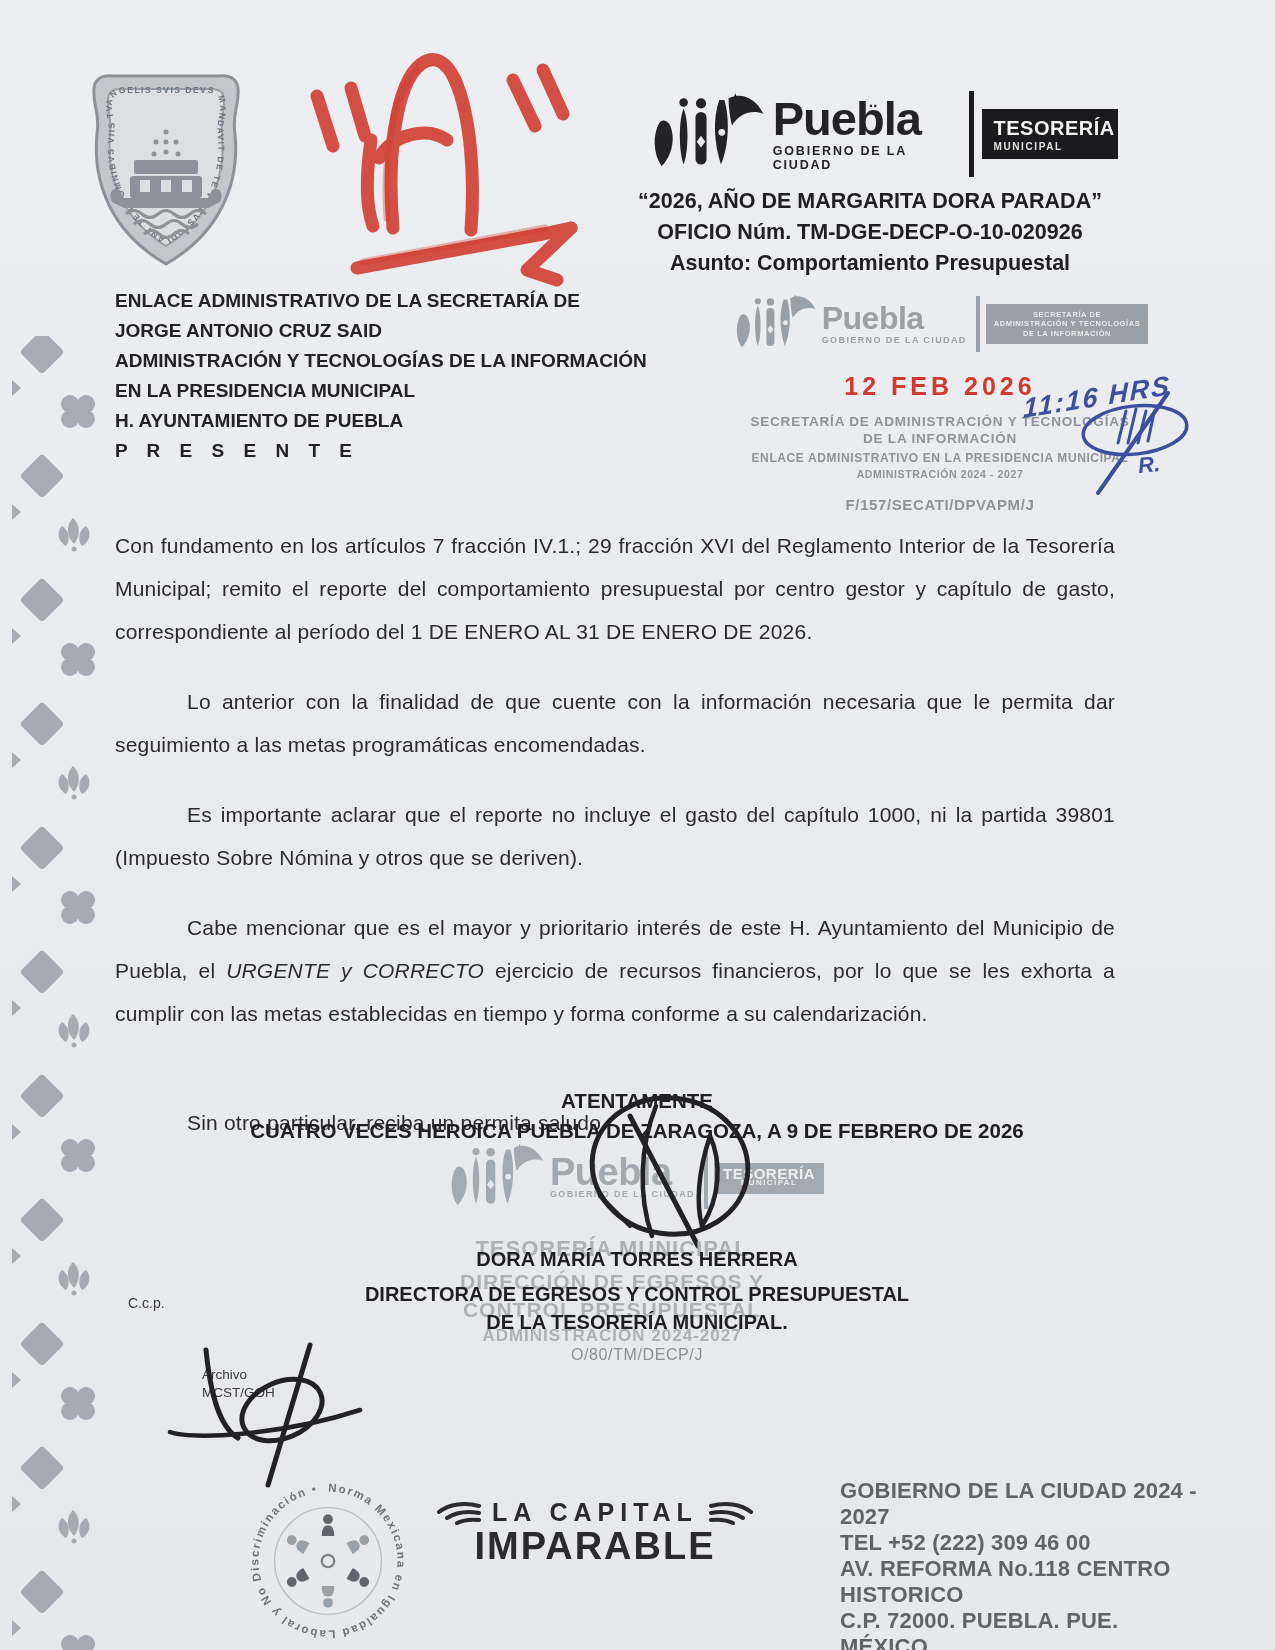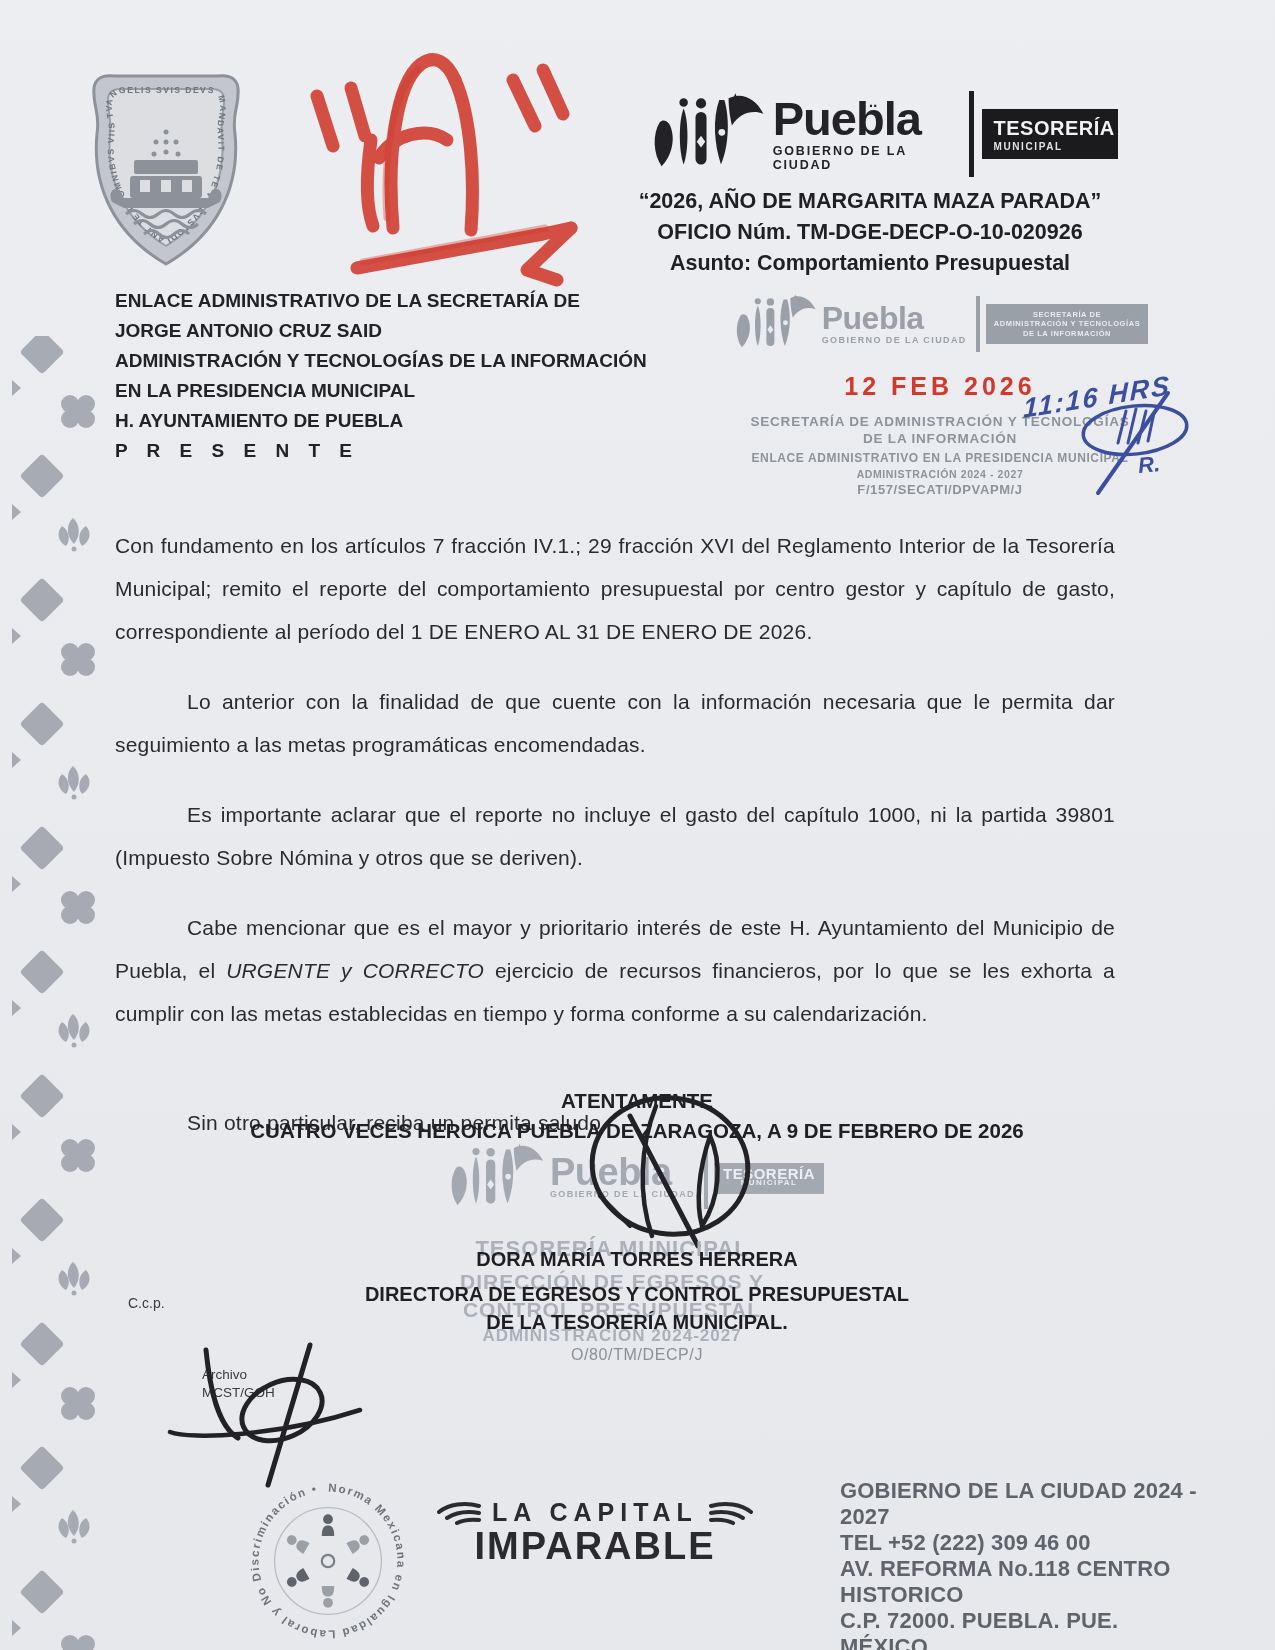--- a/index.html
+++ b/index.html
@@ -39,21 +39,21 @@
   .g-brand .w { font-size:32px; font-weight:bold; letter-spacing:-.5px; line-height:30px; }
   .g-brand .s { font-size:9px; font-weight:bold; letter-spacing:1.4px; margin-top:2px; }
   .g-bar { width:4px; height:56px; background:#9aa0a8; margin:0 6px 0 9px; }
   .g-box { background:#9aa0a8; color:#e8eaee; text-align:center; padding:6px 8px; min-width:150px; }
   .g-box div { font-size:7.5px; font-weight:bold; letter-spacing:.6px; line-height:9.5px; }
   .stamp-date { margin-top:16px; color:#d0392c; font-weight:bold; font-size:25px; letter-spacing:4px; font-family:"Liberation Sans",sans-serif; }
   .stamp-cap { margin-top:12px; color:#8d939b; font-weight:bold; }
   .stamp-cap .c1 { font-size:13.5px; letter-spacing:.8px; line-height:17px; }
   .stamp-cap .c2 { font-size:12px; letter-spacing:.6px; margin-top:4px; }
   .stamp-cap .c3 { font-size:10.5px; letter-spacing:.6px; margin-top:3px; }
-  .stamp-cap .c4 { font-size:13px; letter-spacing:.6px; margin-top:2px; }
+  .stamp-cap .c4 { font-size:15px; letter-spacing:.6px; margin-top:16px; }
 
   .hand-time { left:1022px; top:378px; width:200px; color:#3c4f9e; font-size:27px; font-style:italic; font-weight:bold; transform:rotate(-9deg) skewX(-10deg); letter-spacing:2px; }
   .hand-r { left:1138px; top:452px; color:#3c4f9e; font-size:22px; font-style:italic; font-weight:bold; transform:rotate(-5deg); }
 
   
   .bodytxt { left:115px; top:524px; width:1000px; font-size:21px; line-height:43px; text-align:justify; color:#2a2a2f; letter-spacing:.2px; }
   .bodytxt p { margin-bottom:27px; }
   .bodytxt p.ind { text-indent:72px; }
   .bodytxt .closing { margin-top:66px; text-indent:72px; }
   .bodytxt .it { font-style:italic; }
@@ -220,21 +220,21 @@
       <div class="brand-sub">GOBIERNO DE LA CIUDAD</div>
     </div>
     <div class="hdr-bar"></div>
     <div class="hdr-box">
       <div class="b1">TESORERÍA</div>
       <div class="b2">MUNICIPAL</div>
     </div>
   </div>
 
   <div class="abs hdr-lines">
-    <div>“2026, AÑO DE MARGARITA MAZA PARADA”</div>
+    <div>“2026, AÑO DE MARGARITA DORA PARADA”</div>
     <div>OFICIO Núm. TM-DGE-DECP-O-10-020926</div>
     <div>Asunto: Comportamiento Presupuestal</div>
   </div>
 
   <div class="abs addressee">
     <div>ENLACE ADMINISTRATIVO DE LA SECRETARÍA DE</div>
     <div>JORGE ANTONIO CRUZ SAID</div>
     <div>ADMINISTRACIÓN Y TECNOLOGÍAS DE LA INFORMACIÓN</div>
     <div>EN LA PRESIDENCIA MUNICIPAL</div>
     <div>H. AYUNTAMIENTO DE PUEBLA</div>

